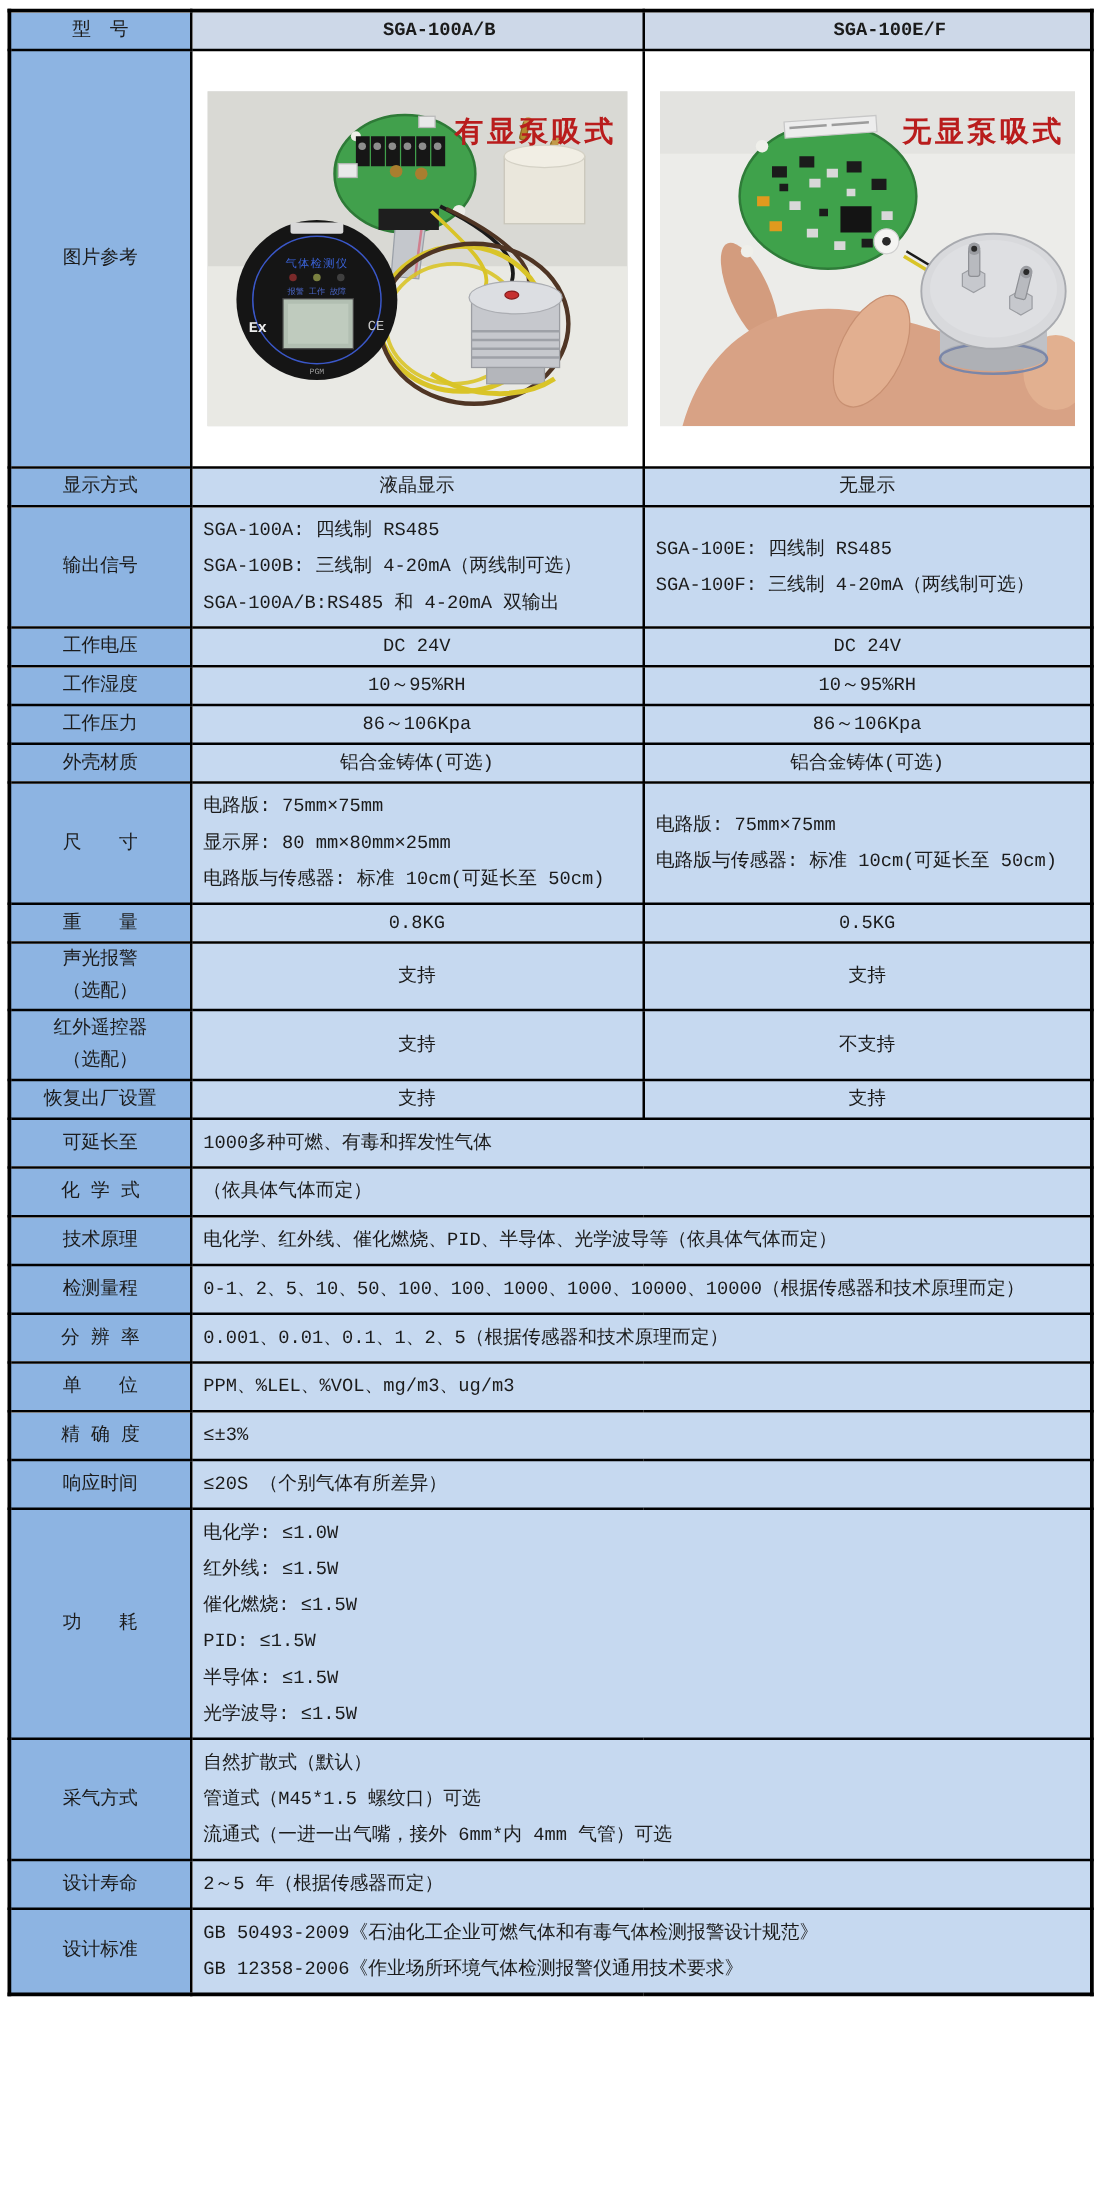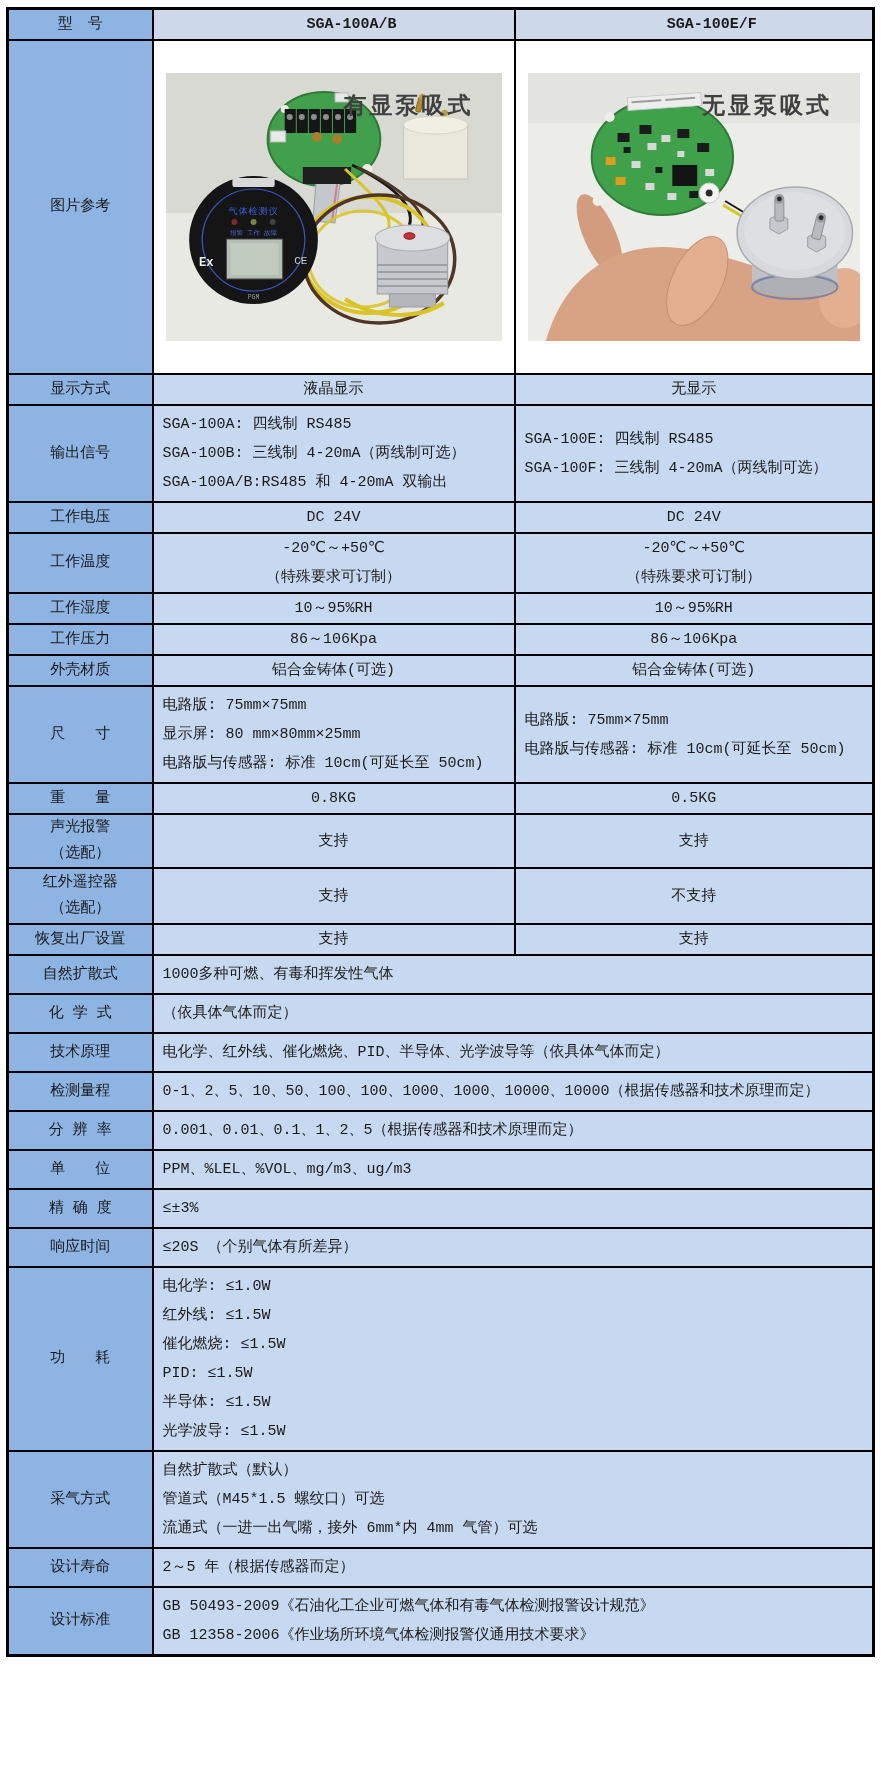--- a/index.html
+++ b/index.html
@@ -37,23 +37,23 @@
     font-weight:bold;
     text-align:center;
     padding-left:40px;
   }
   .vc { background:#C6D9F0; text-align:center;margin-left:20px; }
   .vl { background:#C6D9F0; text-align:left; padding:4px 9px; }
   .photo-cell { background:#ffffff; padding:3px 12px; }
   .photo { position:relative; width:100%; height:268px; overflow:hidden; background:#DCDCD8; }
   .photo svg { position:absolute; left:0; top:0; width:100%; height:100%; }
   .wm {
-    position:absolute; top:20px; right:28px;
+    position:absolute; top:20px; right:8px;
     font-size:23px; font-weight:bold;
-    color:#404040; letter-spacing:3px;
+    color:#b91c1c; letter-spacing:3px;
     white-space:nowrap;
   }
   svg text { font-family:inherit; }
 </style>
 </head>
 <body>
 
 <table class="spec">
   <colgroup>
     <col style="width:145px">
@@ -230,27 +230,20 @@
 SGA-100B: 三线制 4-20mA（两线制可选）
 SGA-100A/B:RS485 和 4-20mA 双输出</td>
     <td class="vl">SGA-100E: 四线制 RS485
 SGA-100F: 三线制 4-20mA（两线制可选）</td>
   </tr>
   <tr style="height:28px">
     <th class="lab">工作电压</th>
     <td class="vc">DC 24V</td>
     <td class="vc">DC 24V</td>
   </tr>
-  <tr style="height:58px">
-    <th class="lab">工作温度</th>
-    <td class="vc">-20℃～+50℃
-（特殊要求可订制）</td>
-    <td class="vc">-20℃～+50℃
-（特殊要求可订制）</td>
-  </tr>
   <tr style="height:28px">
     <th class="lab">工作湿度</th>
     <td class="vc">10～95%RH</td>
     <td class="vc">10～95%RH</td>
   </tr>
   <tr style="height:28px">
     <th class="lab">工作压力</th>
     <td class="vc">86～106Kpa</td>
     <td class="vc">86～106Kpa</td>
   </tr>
@@ -284,21 +277,21 @@
     <td class="vc">支持</td>
     <td class="vc">不支持</td>
   </tr>
   <tr style="height:28px">
     <th class="lab">恢复出厂设置</th>
     <td class="vc">支持</td>
     <td class="vc">支持</td>
   </tr>
 
   <tr style="height:28px">
-    <th class="lab">自然扩散式</th>
+    <th class="lab">可延长至</th>
     <td class="vl" colspan="2">1000多种可燃、有毒和挥发性气体</td>
   </tr>
   <tr style="height:28px">
     <th class="lab">化 学 式</th>
     <td class="vl" colspan="2">（依具体气体而定）</td>
   </tr>
   <tr style="height:28px">
     <th class="lab">技术原理</th>
     <td class="vl" colspan="2">电化学、红外线、催化燃烧、PID、半导体、光学波导等（依具体气体而定）</td>
   </tr>

